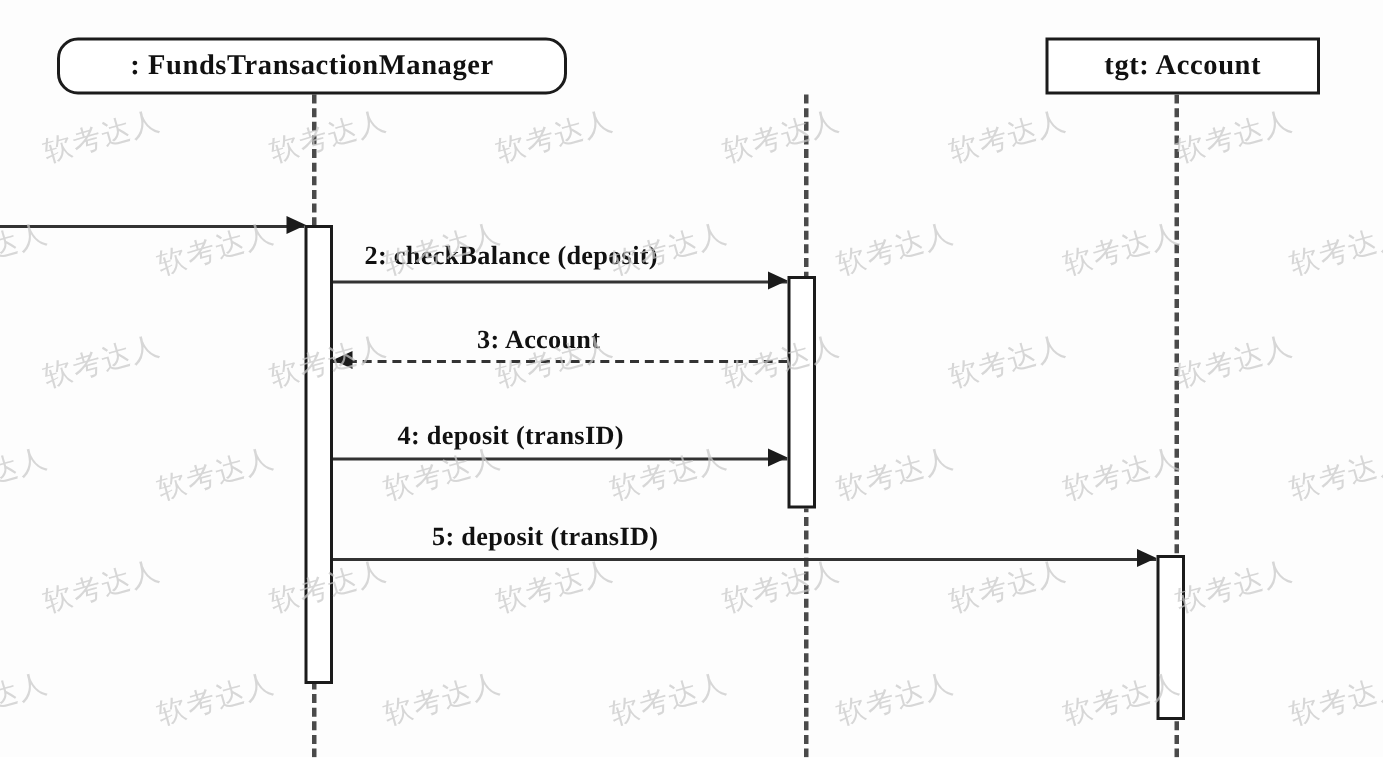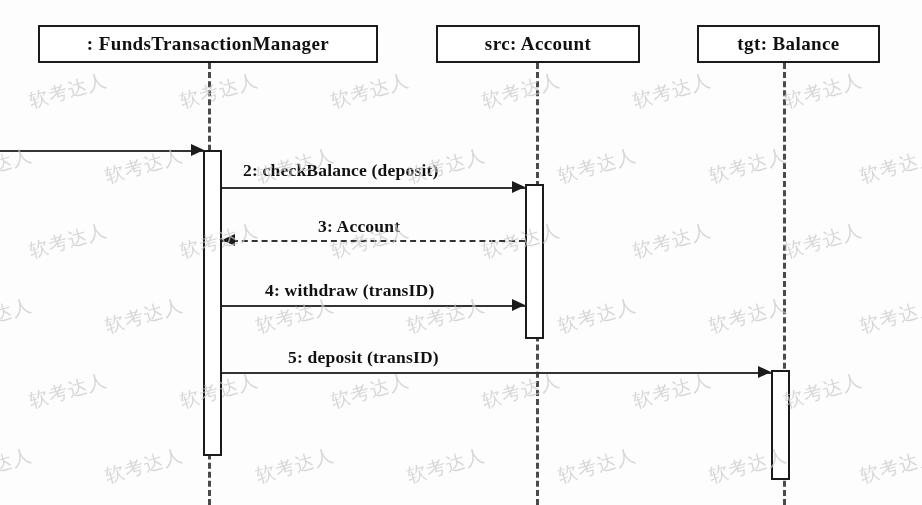--- a/index.html
+++ b/index.html
@@ -146,49 +146,46 @@
       <div class="watermark-text" style="left: 254.5px; top: 453px; color: rgb(201, 201, 201); transform: rotate(-16deg);">软考达人</div>
       <div class="watermark-text" style="left: 405.5px; top: 453px; color: rgb(201, 201, 201); transform: rotate(-16deg);">软考达人</div>
       <div class="watermark-text" style="left: 556.5px; top: 453px; color: rgb(201, 201, 201); transform: rotate(-16deg);">软考达人</div>
       <div class="watermark-text" style="left: 707.5px; top: 453px; color: rgb(201, 201, 201); transform: rotate(-16deg);">软考达人</div>
       <div class="watermark-text" style="left: 858.5px; top: 453px; color: rgb(201, 201, 201); transform: rotate(-16deg);">软考达人</div>
     </div>
 
   <div id="diagram-layer">
 
     <div class="lifeline-line" style="left:208px; top:63px; height:442px;"></div>
-    <div class="lifeline-head" style="left:38px; top:25px; width:340px; height:38px;">
+    <div class="lifeline-head" style="left:38px; top:25px; width:340px; height:38px;border-radius:14px;">
       <span>: FundsTransactionManager</span>
     </div>
     <div class="activation-bar" style="left:203px; top:150px; width:19px; height:306px;"></div>
 
     <div class="lifeline-line" style="left:536px; top:63px; height:442px;"></div>
-    <div class="lifeline-head" style="left:436px; top:25px; width:204px; height:38px;">
-      <span>src:  Account</span>
-    </div>
     <div class="activation-bar" style="left:525px; top:184px; width:19px; height:155px;"></div>
 
     <div class="lifeline-line" style="left:783px; top:63px; height:442px;"></div>
     <div class="lifeline-head" style="left:697px; top:25px; width:183px; height:38px;">
-      <span>tgt:  Balance</span>
+      <span>tgt:  Account</span>
     </div>
     <div class="activation-bar" style="left:771px; top:370px; width:19px; height:110px;"></div>
 
     <div class="msg-line solid" style="left:0px; top:150px; width:203px;"></div>
     <div class="arrow-head right" style="left:191px; top:144px;"></div>
 
     <div class="msg-label" style="left:243px; top:160px;">2:  checkBalance (deposit)</div>
     <div class="msg-line solid" style="left:222px; top:187px; width:303px;"></div>
     <div class="arrow-head right" style="left:512px; top:181px;"></div>
 
     <div class="msg-label" style="left:318px; top:216px;">3:  Account</div>
     <div class="msg-line dashed" style="left:222px; top:240px; width:303px;"></div>
     <div class="arrow-head left" style="left:222px; top:234px;"></div>
 
-    <div class="msg-label" style="left:265px; top:280px;">4:  withdraw (transID)</div>
+    <div class="msg-label" style="left:265px; top:280px;">4:  deposit (transID)</div>
     <div class="msg-line solid" style="left:222px; top:305px; width:303px;"></div>
     <div class="arrow-head right" style="left:512px; top:299px;"></div>
 
     <div class="msg-label" style="left:288px; top:347px;">5:  deposit (transID)</div>
     <div class="msg-line solid" style="left:222px; top:372px; width:549px;"></div>
     <div class="arrow-head right" style="left:758px; top:366px;"></div>
 
   </div>
 </div>
 

